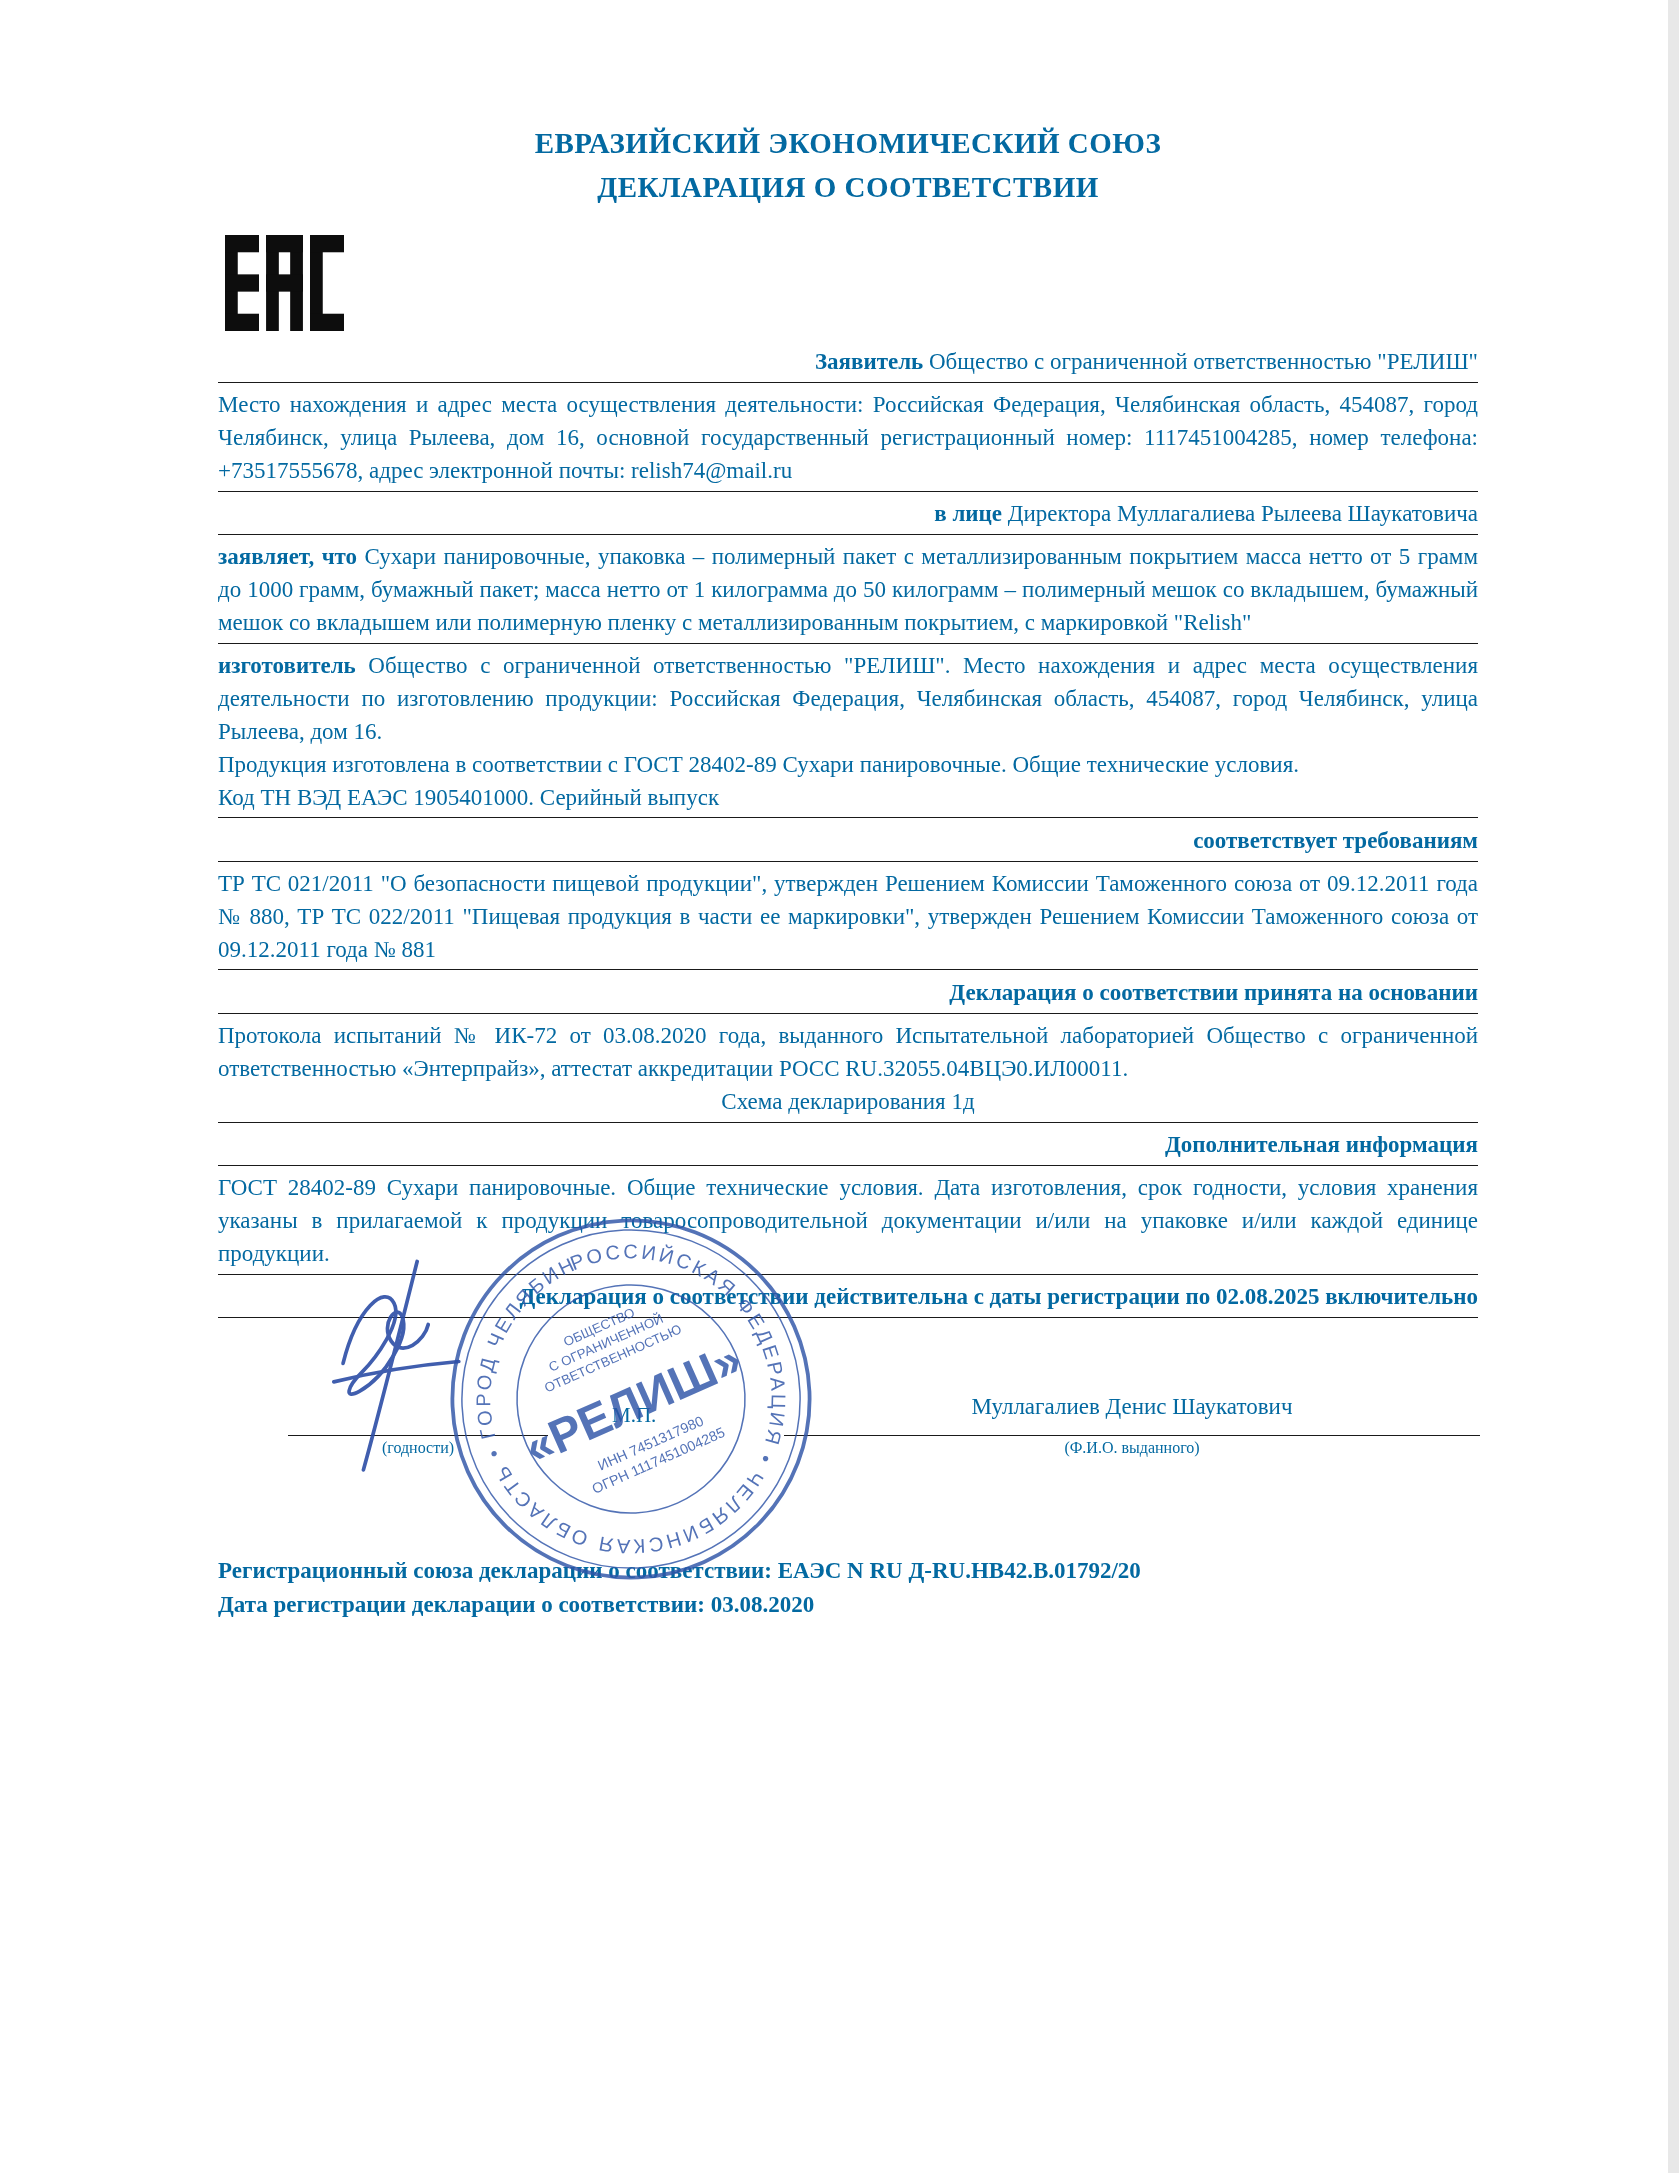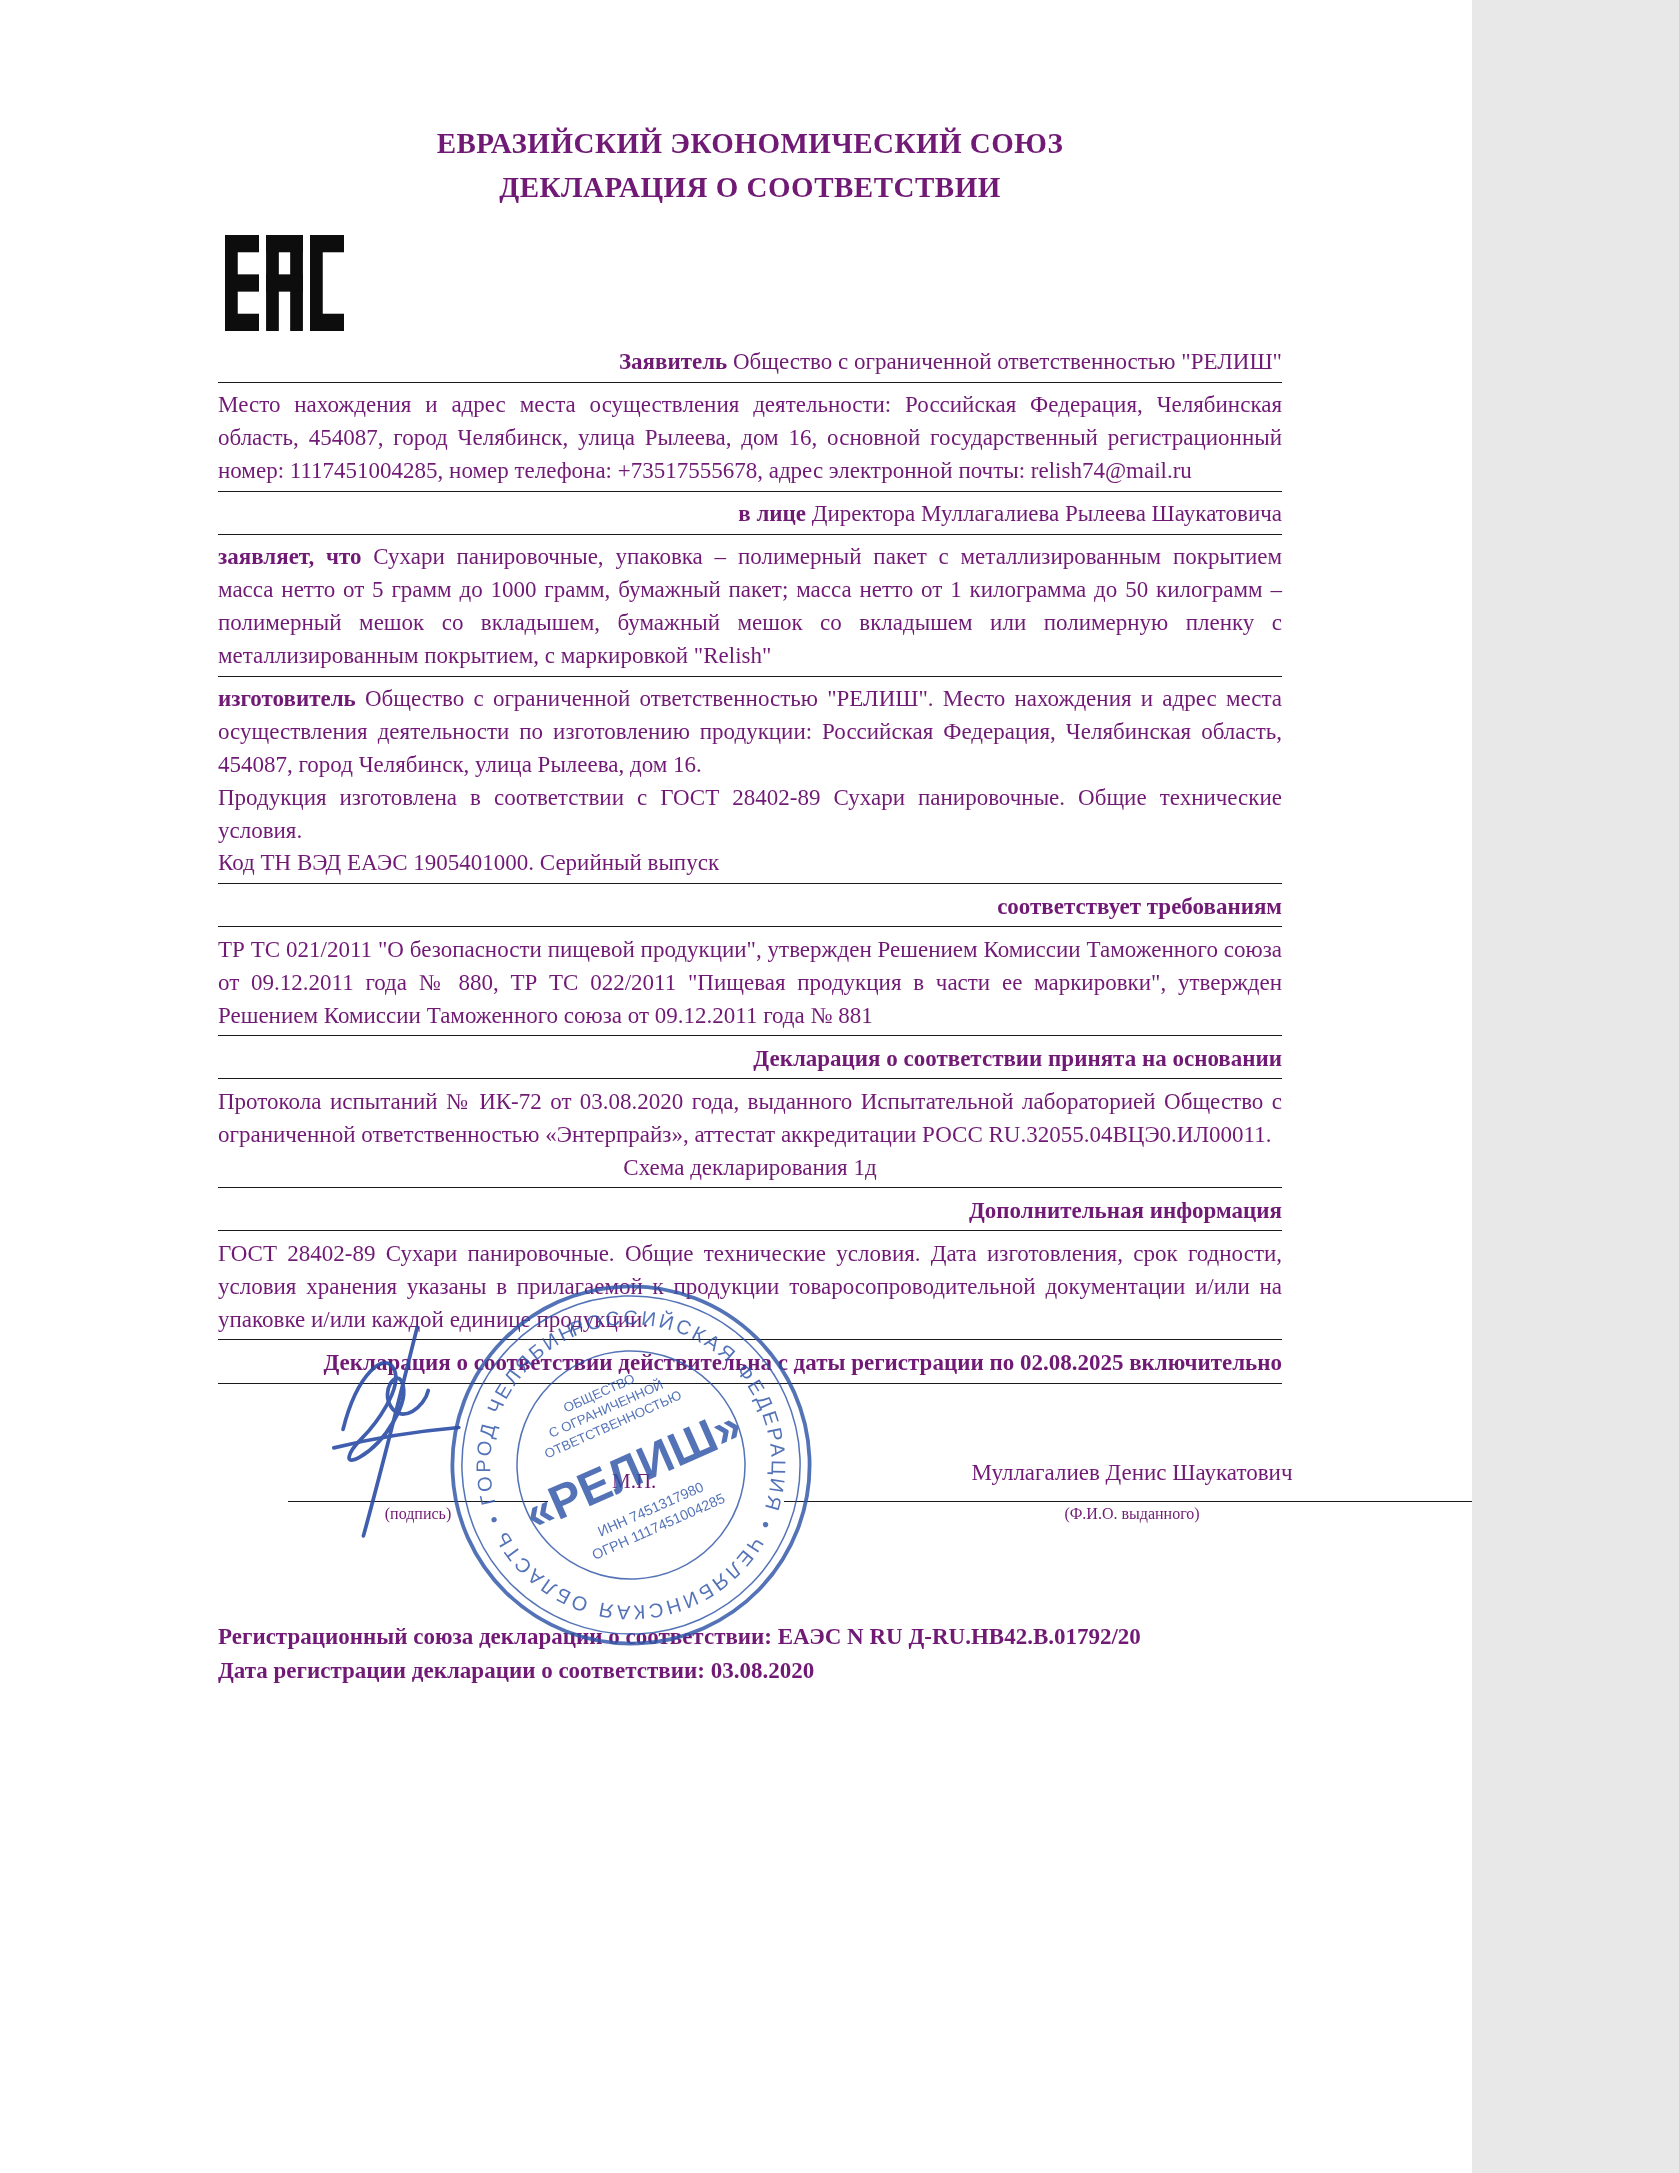--- a/index.html
+++ b/index.html
@@ -1,21 +1,21 @@
 <!DOCTYPE html>
 <html style="font-size:15px"><head>
 <meta charset="utf-8">
 <style>
   html,body{margin:0;padding:0;background:#e8e8e8;}
   .page{
     position:relative;
-    width:1472px;height:2173px;
+    width:1668px;height:2173px;
     background:#ffffff;
     font-family:"Liberation Serif","DejaVu Serif",serif;
-    color:#701a75;
+    color:#0369a1;
     overflow:hidden;
   }
   .content{
     position:absolute;
     left:218px; right:190px; top:122px;
   }
   .titles{text-align:center;font-weight:bold;font-size:29px;line-height:1.5;letter-spacing:0.5px;}
   .eac-wrap{margin:26px 0 13px 7.4px;height:98px;}
   .sec{
     font-size:23px;
@@ -147,21 +147,21 @@
       <span>ГОСТ 28402-89 Сухари панировочные. Общие технические условия. Дата изготовления, срок годности, условия хранения указаны в прилагаемой к продукции товаросопроводительной документации и/или на упаковке и/или каждой единице продукции.</span>
     </div>
 
     <div class="sec nojust">
       <span class="b">Декларация о соответствии действительна с даты регистрации по 02.08.2025 включительно</span>
     </div>
 
     <div class="sig-area">
 
       <div class="sig-line-left"></div>
-      <div class="sig-caption-left">(подпись)</div>
+      <div class="sig-caption-left">(годности)</div>
 
       <div class="mp-label">М.П.</div>
 
       <div class="sig-name">Муллагалиев Денис Шаукатович</div>
       <div class="sig-line-right"></div>
       <div class="sig-caption-right">(Ф.И.О. выданного)</div>
 
       <svg class="sign-svg" width="213" height="232" viewBox="0 0 230 250">
         <g fill="none" stroke="#2c4da6" stroke-width="4" stroke-linecap="round">
           <path d="M40,120 C55,60 85,35 95,55 C105,75 75,115 60,130 C45,145 40,160 58,150 C86,134 112,90 104,70"></path>

